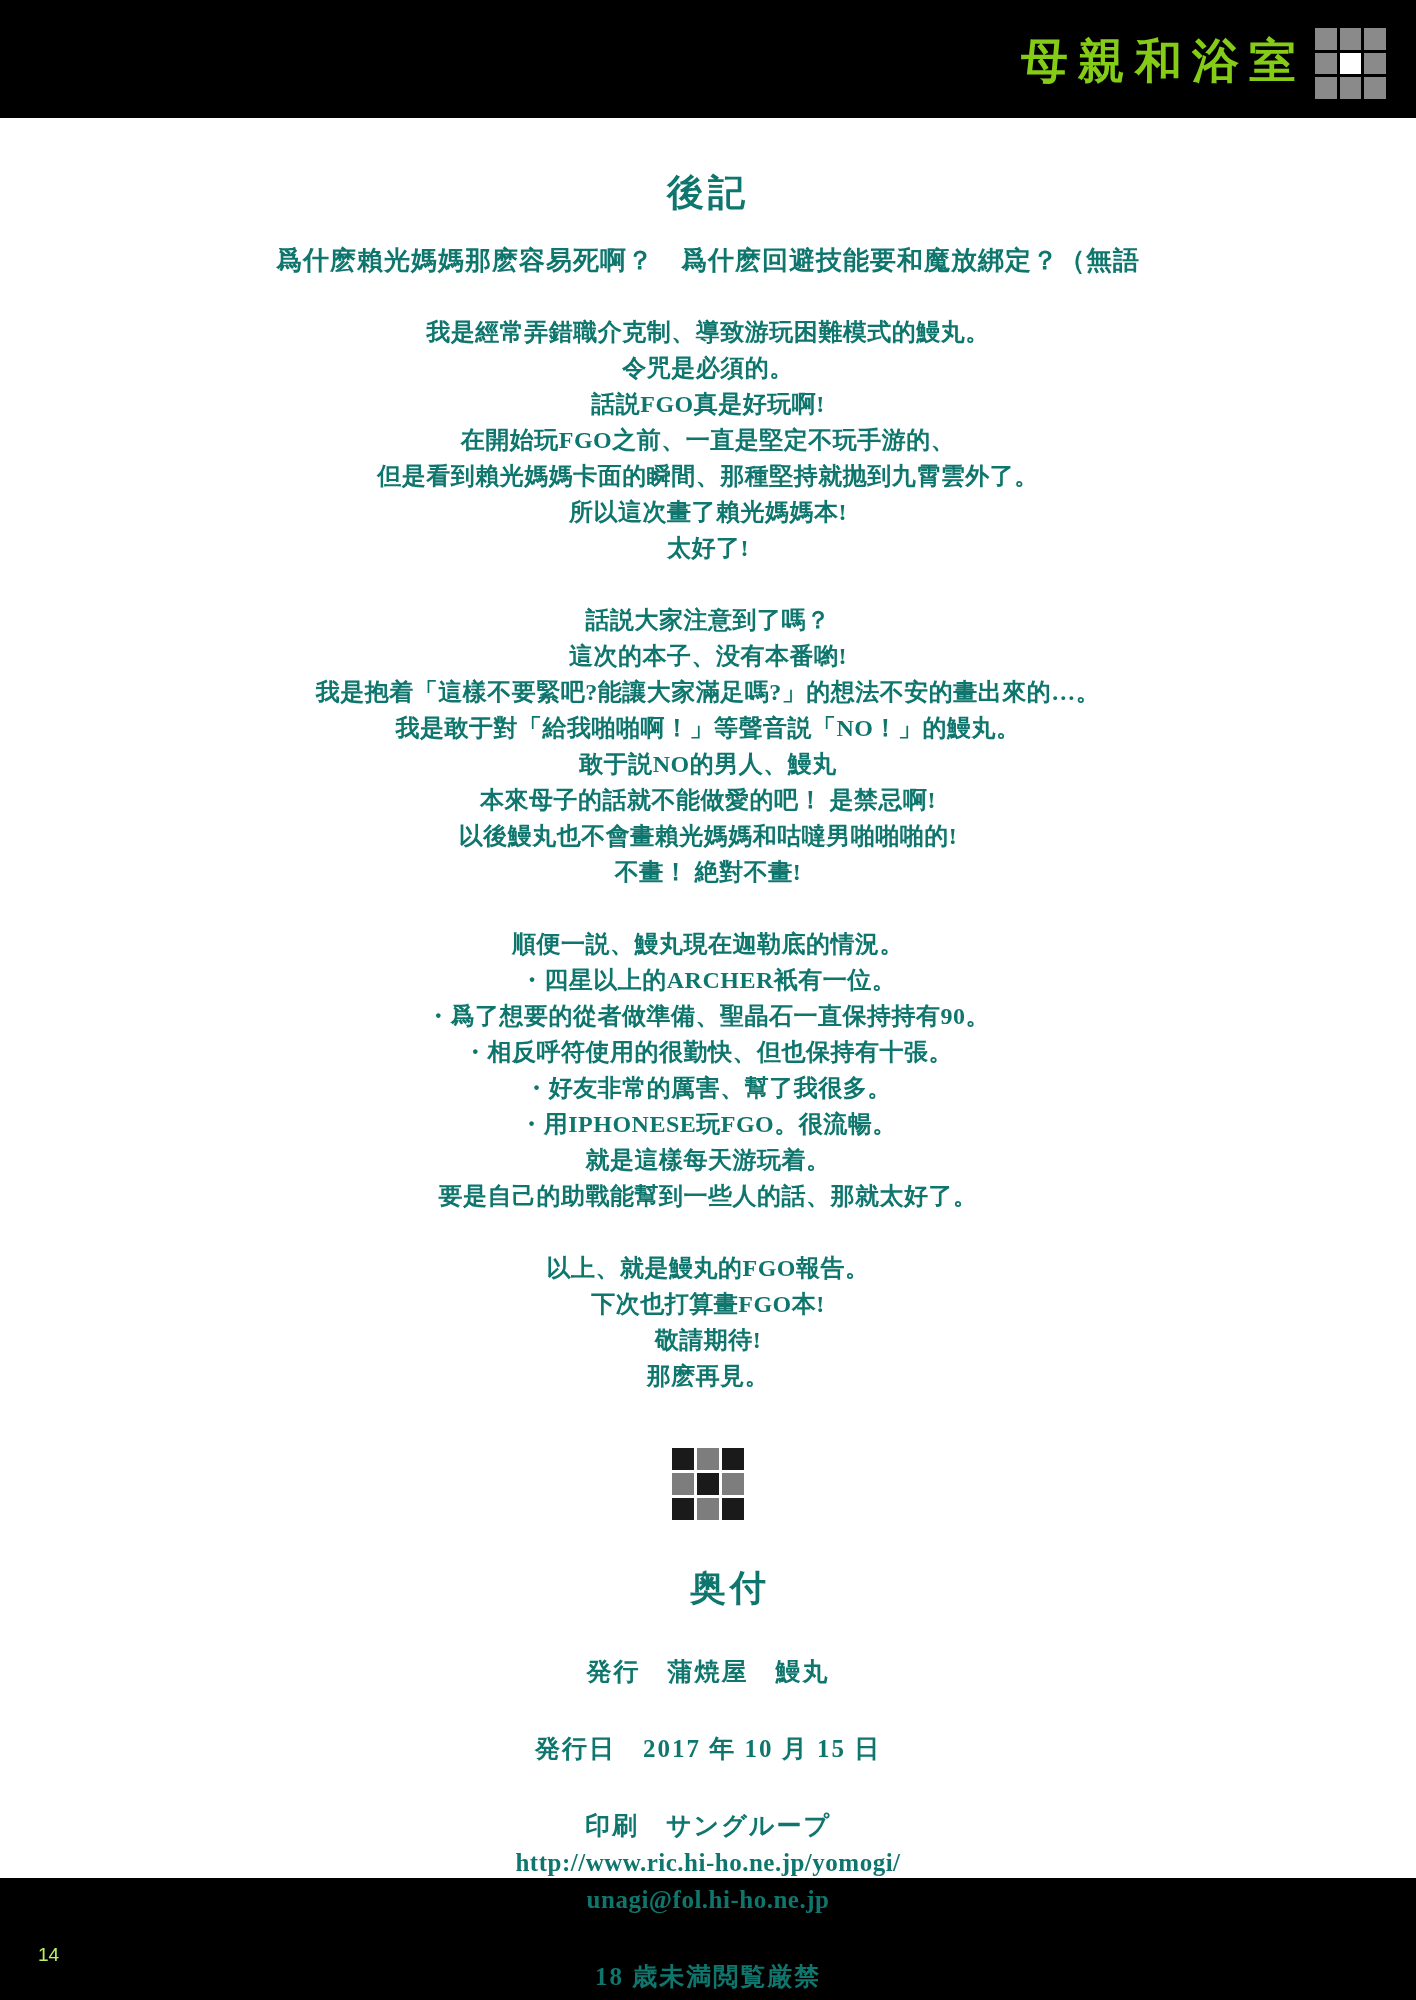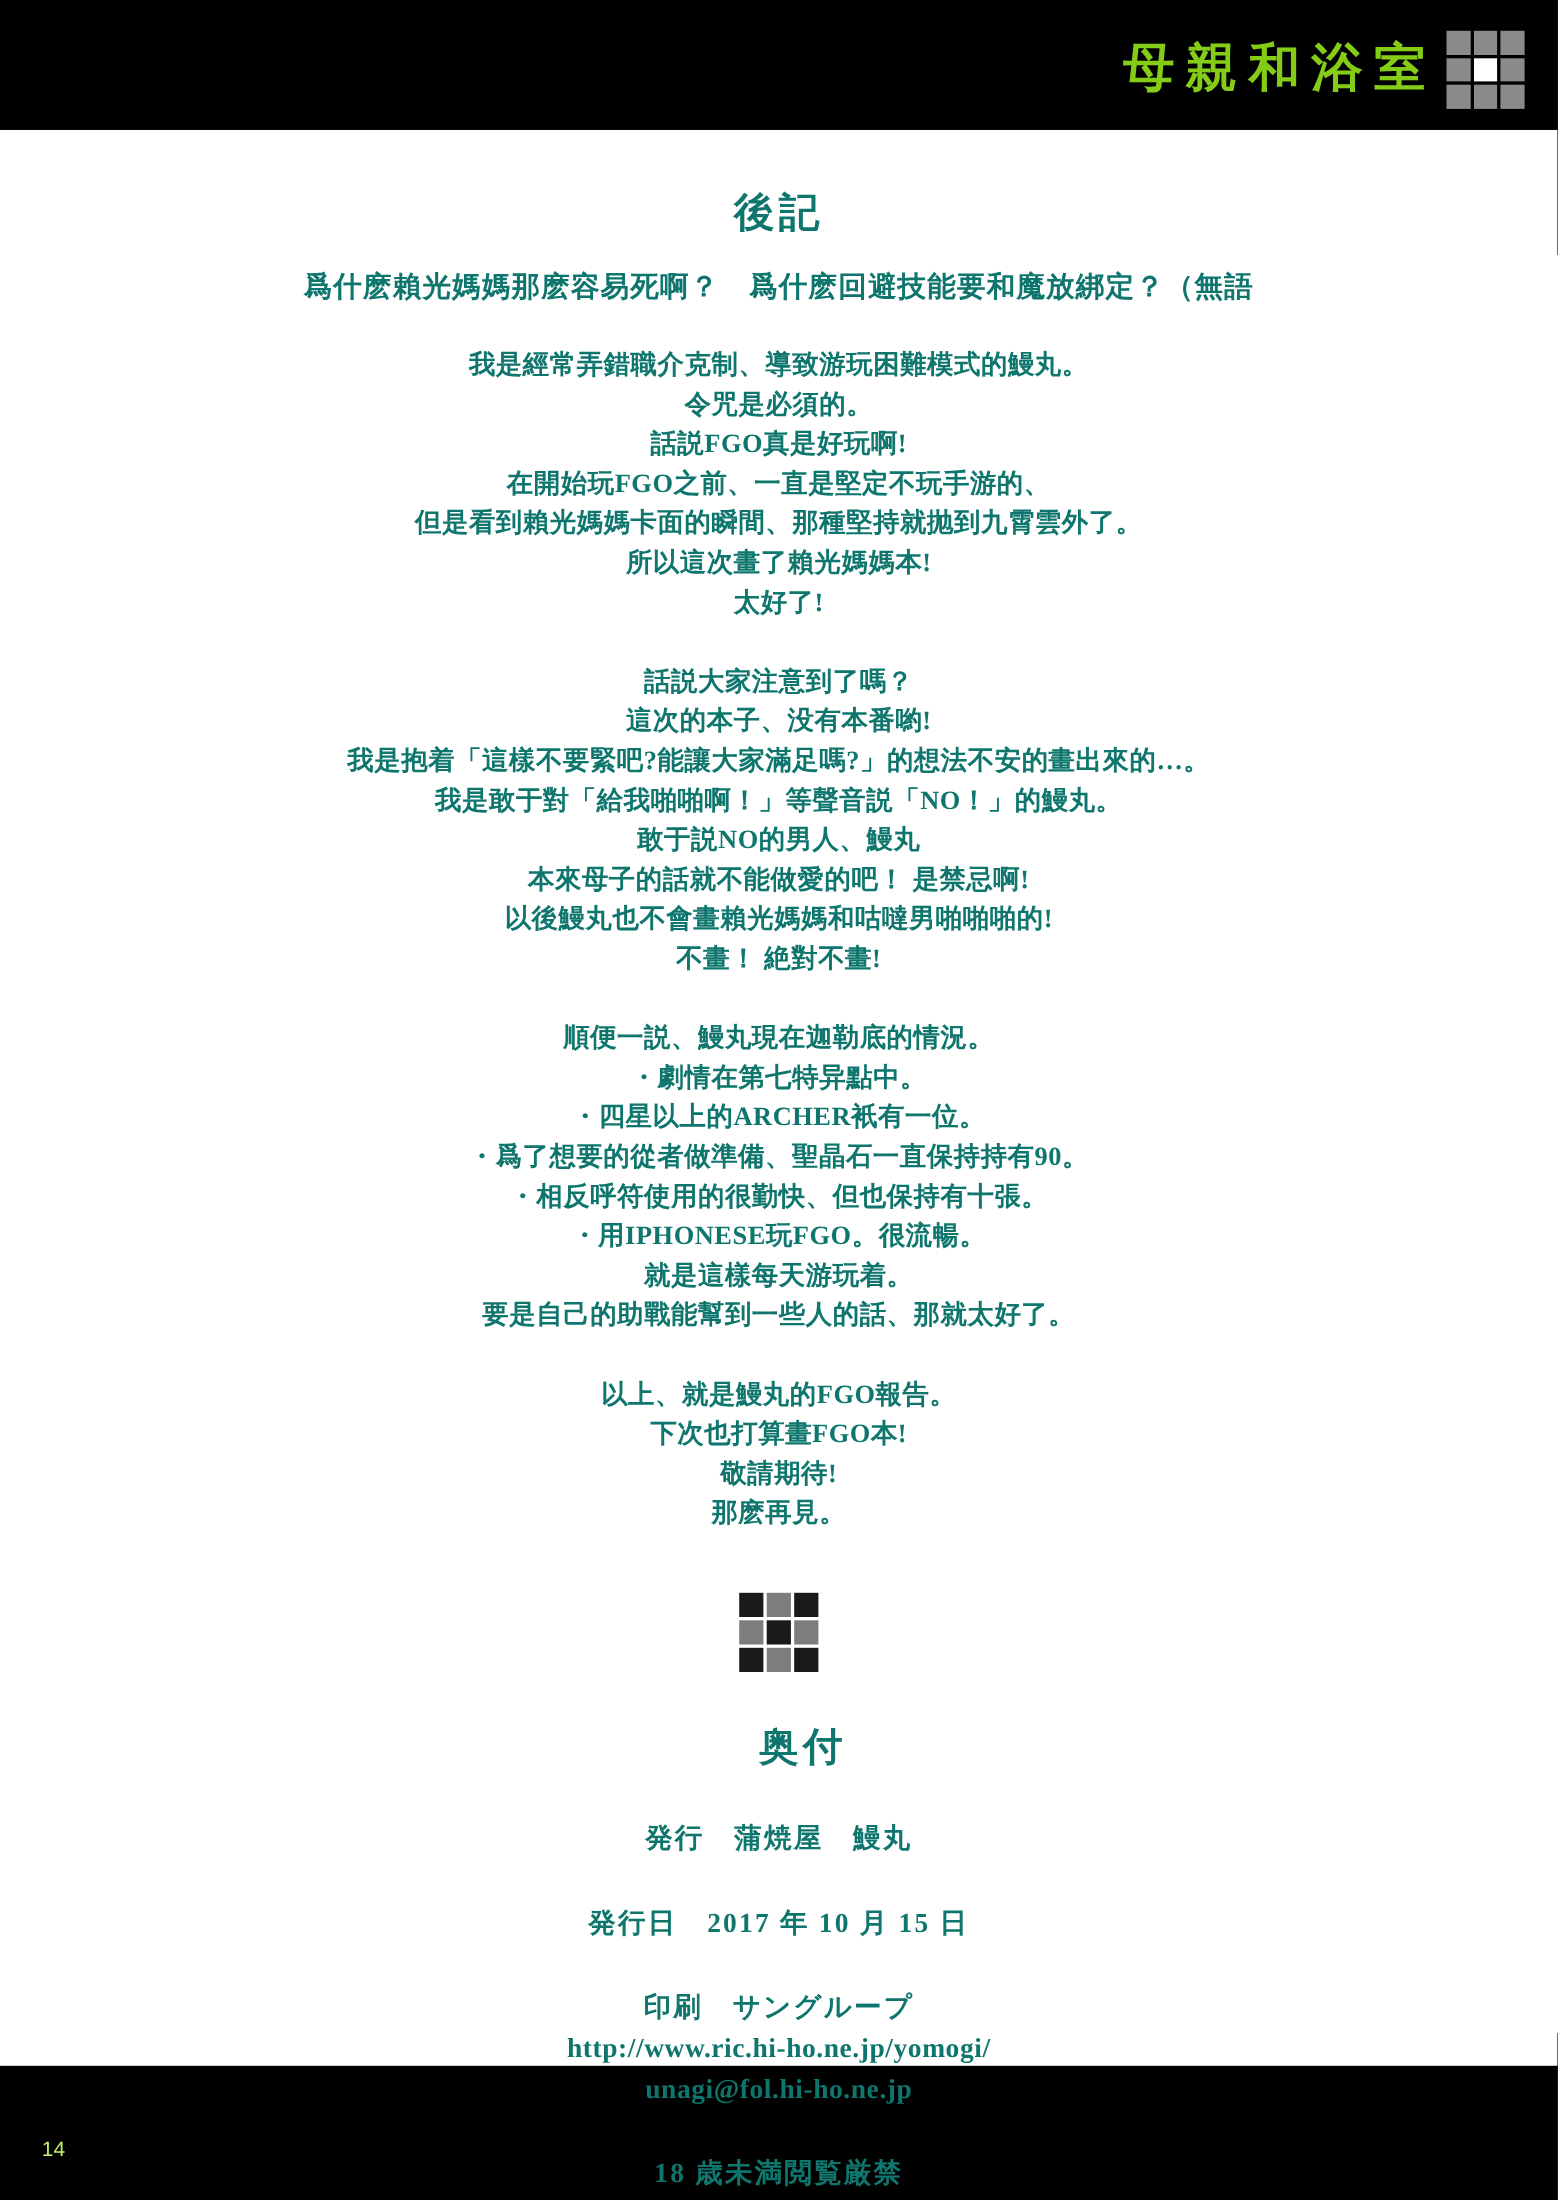--- a/index.html
+++ b/index.html
@@ -188,24 +188,24 @@
       <div class="line">我是抱着「這樣不要緊吧?能讓大家滿足嗎?」的想法不安的畫出來的…。</div>
       <div class="line">我是敢于對「給我啪啪啊！」等聲音説「NO！」的鰻丸。</div>
       <div class="line">敢于説NO的男人、鰻丸</div>
       <div class="line">本來母子的話就不能做愛的吧！ 是禁忌啊!</div>
       <div class="line">以後鰻丸也不會畫賴光媽媽和咕噠男啪啪啪的!</div>
       <div class="line">不畫！ 絶對不畫!</div>
     </div>
 
     <div class="para">
       <div class="line">順便一説、鰻丸現在迦勒底的情況。</div>
-      <div class="line">・劇情在第七特异點中。</div>
       <div class="line">・四星以上的ARCHER衹有一位。</div>
       <div class="line">・爲了想要的從者做準備、聖晶石一直保持持有90。</div>
       <div class="line">・相反呼符使用的很勤快、但也保持有十張。</div>
+      <div class="line">・好友非常的厲害、幫了我很多。</div>
       <div class="line">・用IPHONESE玩FGO。很流暢。</div>
       <div class="line">就是這樣每天游玩着。</div>
       <div class="line">要是自己的助戰能幫到一些人的話、那就太好了。</div>
     </div>
 
     <div class="para">
       <div class="line">以上、就是鰻丸的FGO報告。</div>
       <div class="line">下次也打算畫FGO本!</div>
       <div class="line">敬請期待!</div>
       <div class="line">那麽再見。</div>

